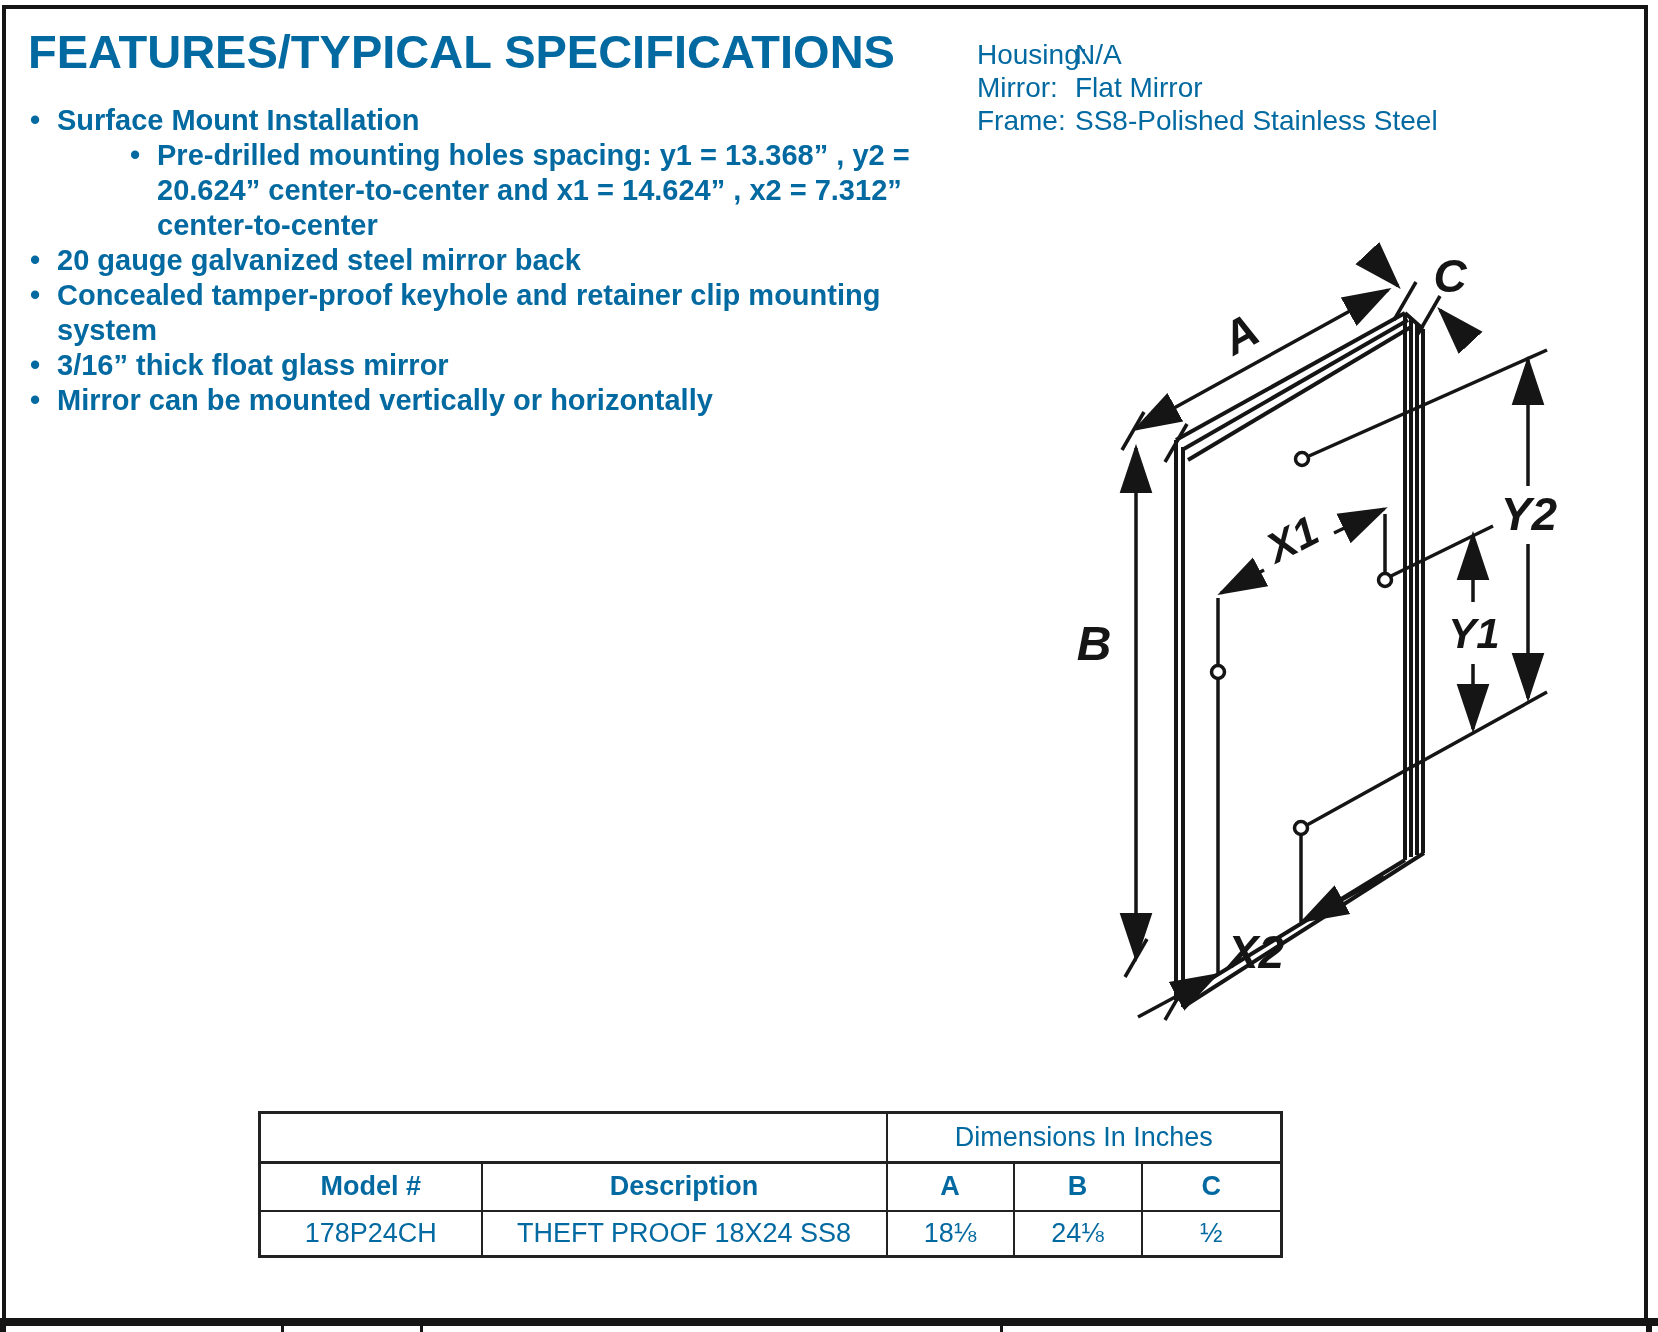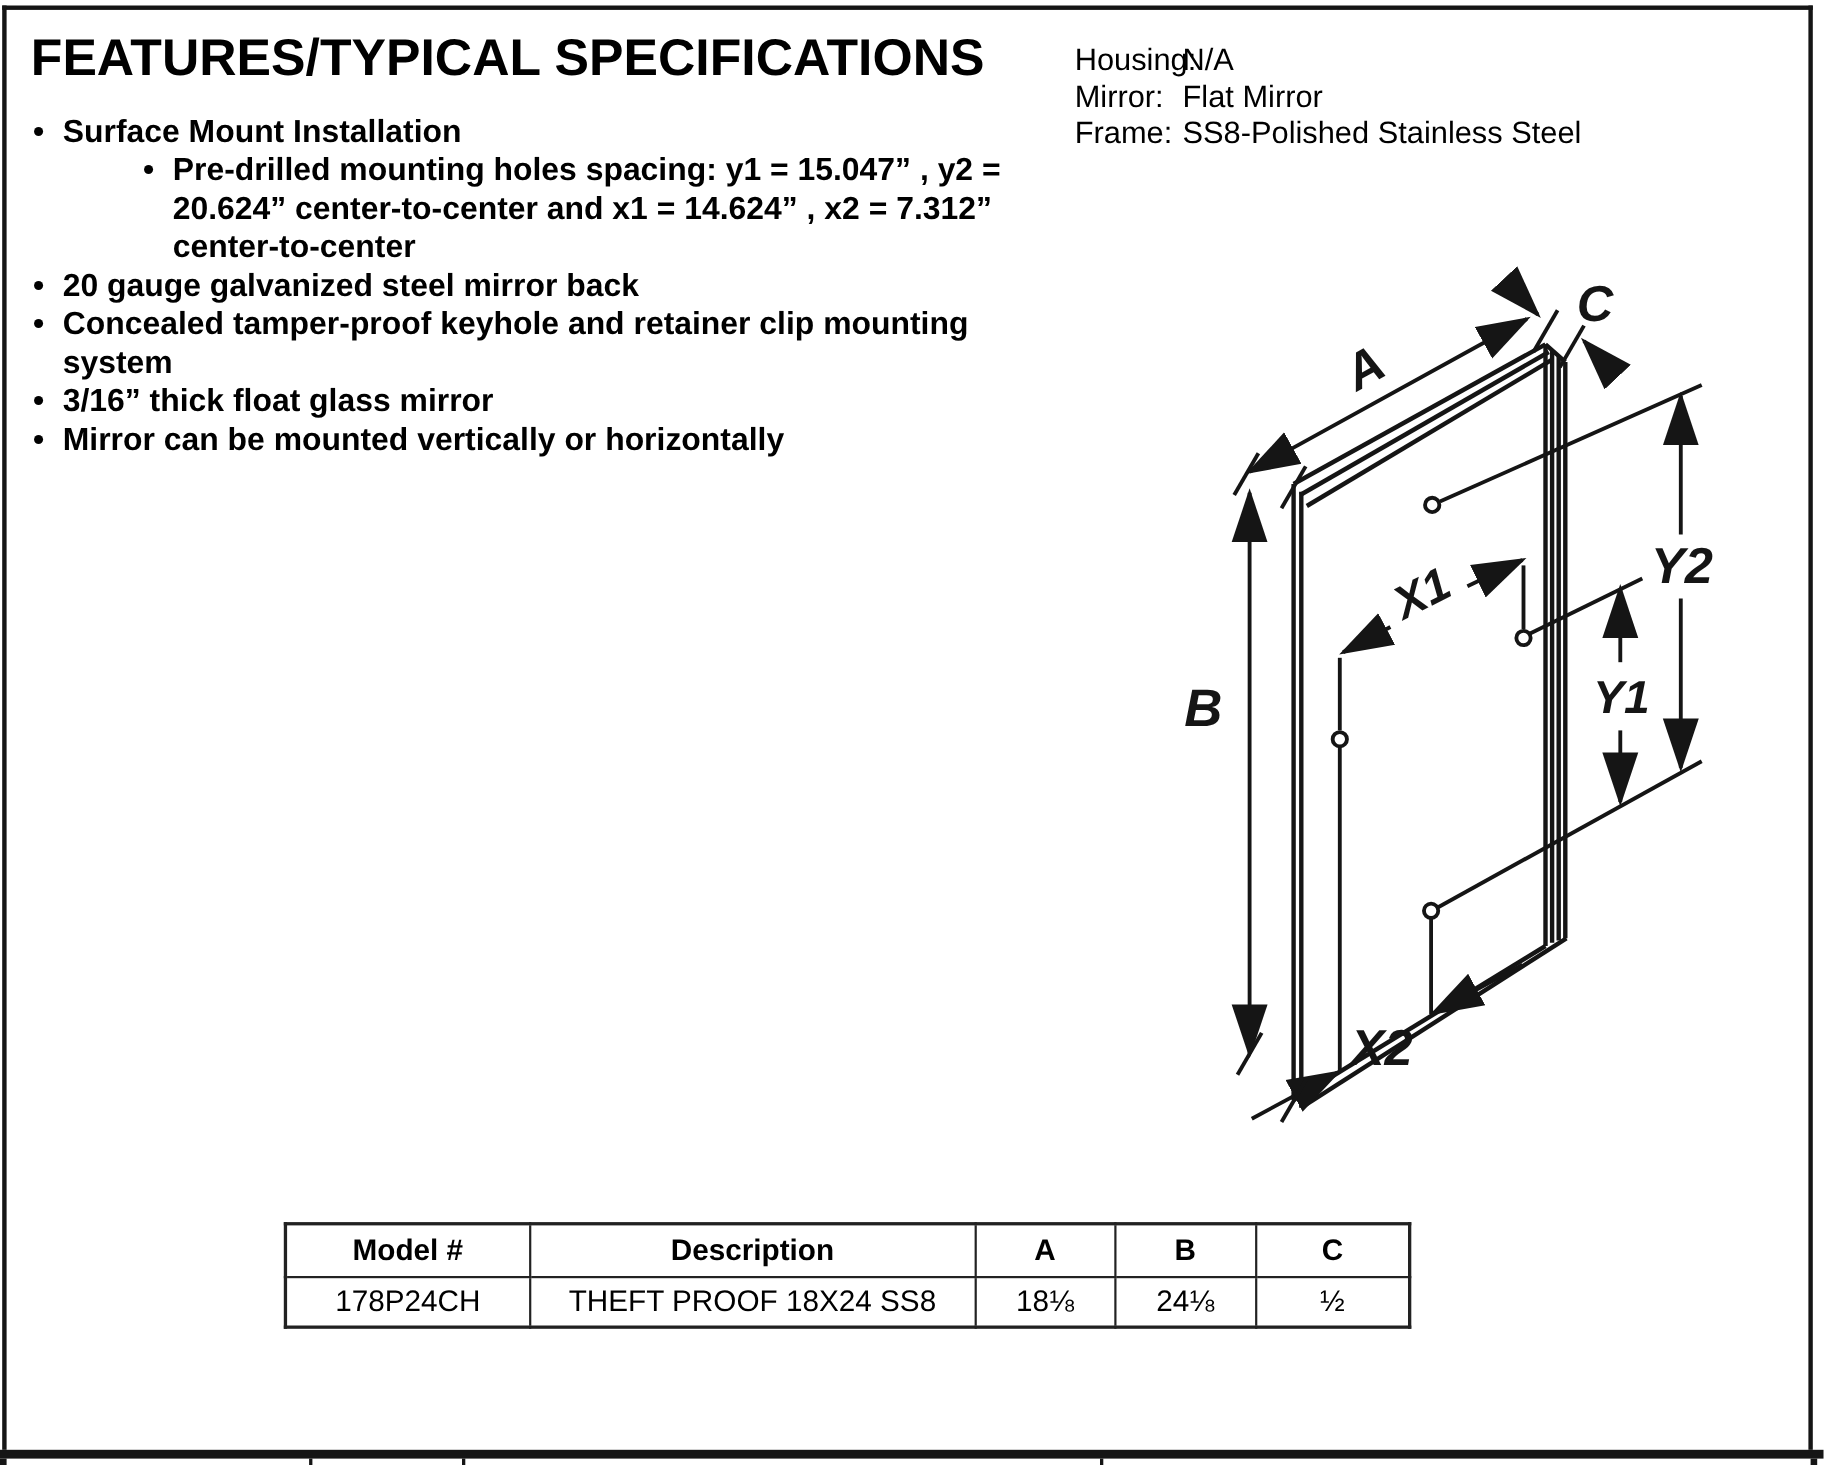--- a/index.html
+++ b/index.html
@@ -1,18 +1,18 @@
 <!DOCTYPE html>
 <html><head>
 <meta charset="utf-8">
 <style>
   html,body {margin:0; padding:0; background:#ffffff;}
   .canvas {
     position:relative; width:1658px; height:1332px; background:#ffffff;
-    font-family:"Liberation Sans", sans-serif; color:#000000; overflow:hidden;
+    font-family:"Liberation Sans", sans-serif; color:#0369a1; overflow:hidden;
   }
   .page-frame {
     position:absolute; left:2px; top:5px; width:1646px; height:1313px;
     box-sizing:border-box;
     border-top:4px solid #151515; border-left:4px solid #151515; border-right:4px solid #151515;
   }
   .page-title {
     position:absolute; left:28px; top:24px;
     font-size:47px; font-weight:bold; letter-spacing:0px; white-space:nowrap;
   }
@@ -54,21 +54,21 @@
 
   <div class="page-frame"></div>
 
   <div class="page-title">FEATURES/TYPICAL SPECIFICATIONS</div>
 
   <div class="features">
     <div class="feat l1">
       <div class="ln">Surface Mount Installation</div>
     </div>
     <div class="feat l2">
-      <div class="ln">Pre-drilled mounting holes spacing: y1 = 15.047” , y2 =</div>
+      <div class="ln">Pre-drilled mounting holes spacing: y1 = 13.368” , y2 =</div>
       <div class="ln">20.624” center-to-center and x1 = 14.624” , x2 = 7.312”</div>
       <div class="ln">center-to-center</div>
     </div>
     <div class="feat l1">
       <div class="ln">20 gauge galvanized steel mirror back</div>
     </div>
     <div class="feat l1">
       <div class="ln">Concealed tamper-proof keyhole and retainer clip mounting</div>
       <div class="ln">system</div>
     </div>
@@ -185,20 +185,24 @@
 
   <table class="spec-table">
     <colgroup>
       <col style="width:222px">
         <col style="width:405px">
         <col style="width:127px">
         <col style="width:128px">
         <col style="width:140px">
     </colgroup>
     <tbody>
+        <tr class="r1" style="height:50px">
+      <td class="blank" colspan="2"></td>
+      <td colspan="3">Dimensions In Inches</td>
+    </tr>
     <tr class="r2" style="height:48px">
       <td class="bold">Model #</td>
       <td class="bold">Description</td>
       <td class="bold">A</td>
       <td class="bold">B</td>
       <td class="bold">C</td>
     </tr>
     <tr class="r3" style="height:46px">
       <td>178P24CH</td>
       <td>THEFT PROOF 18X24 SS8</td>

